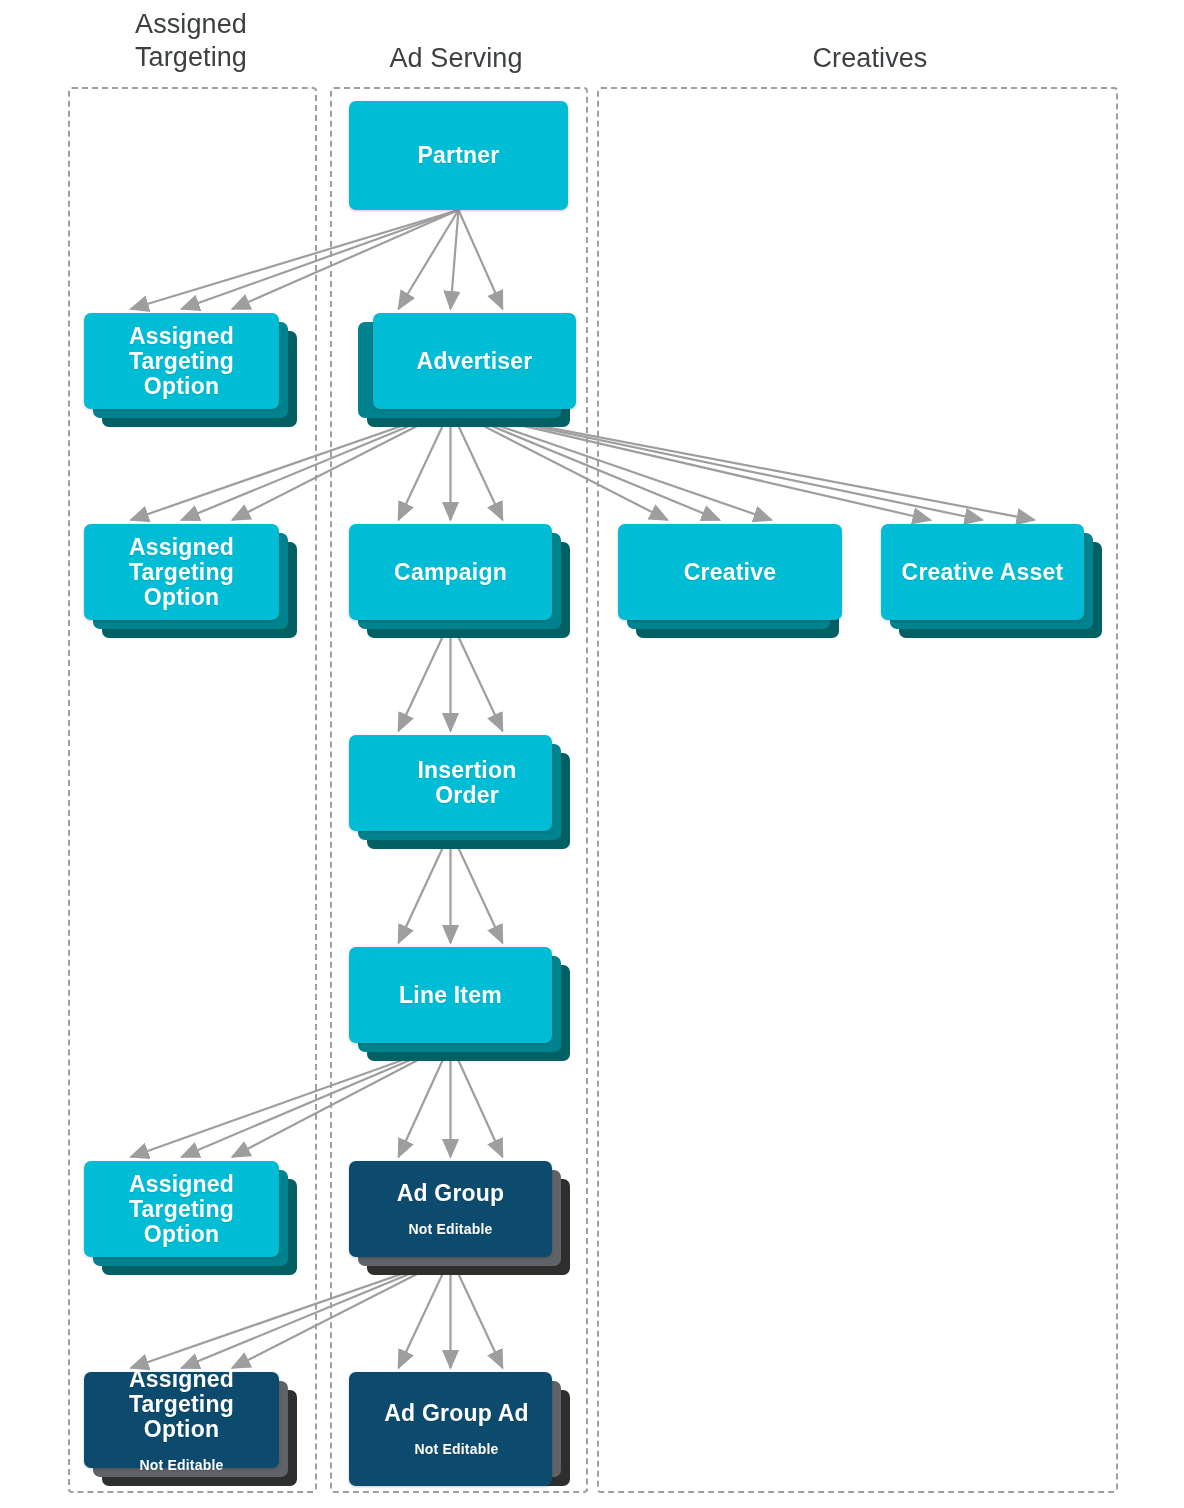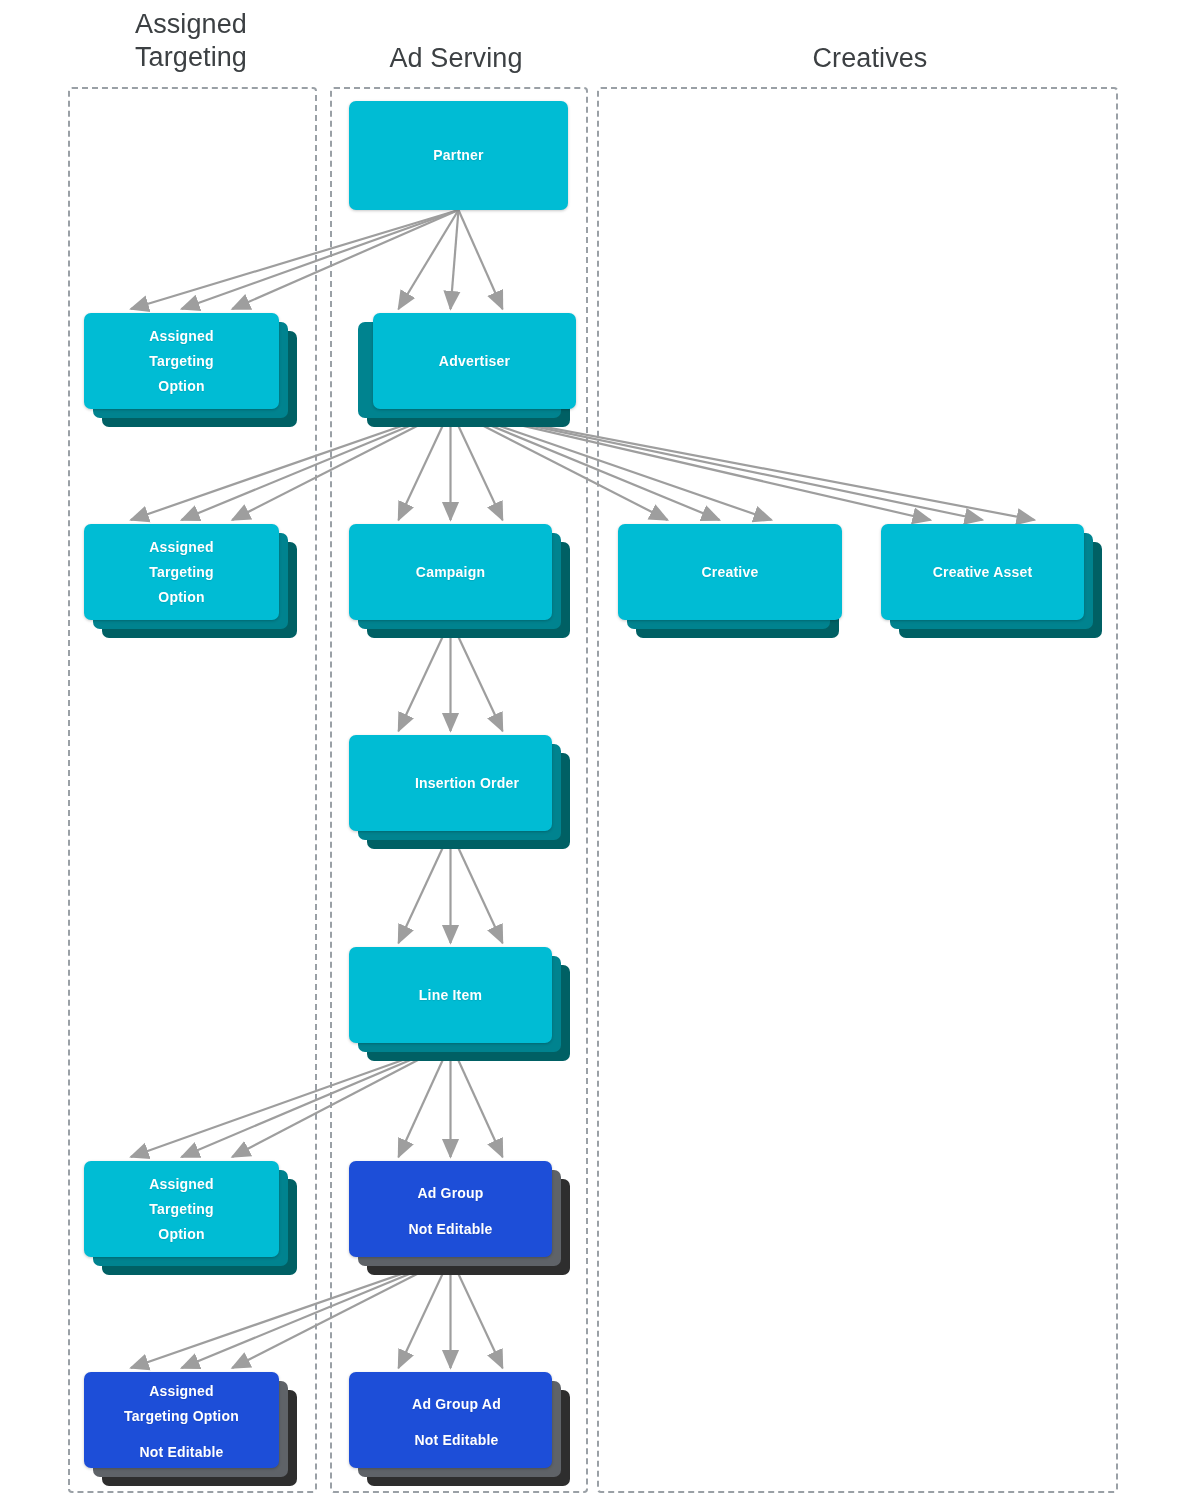--- a/index.html
+++ b/index.html
@@ -72,28 +72,28 @@
     text-align: center;
     box-shadow: 0 1px 3px rgba(0,0,0,0.22);
   }
 
   
   .cyan .front { background: #00bcd4; }
   .cyan .mid   { background: #00838f; }
   .cyan .back  { background: #006064; }
 
   
-  .gray .front { background: #1d4ed8; }
+  .gray .front { background: #0c4a6e; }
   .gray .mid   { background: #5f6368; }
   .gray .back  { background: #2e2e2e; }
 
   .node-label {
     color: #ffffff;
     font-weight: bold;
-    font-size: 14px;
+    font-size: 23px;
     line-height: 25px;
     letter-spacing: 0.2px;
     padding: 0 8px;
     text-shadow: 0 1px 1px rgba(0,0,0,0.10);
   }
   .node-sublabel {
     color: #ffffff;
     font-weight: bold;
     font-size: 14px;
     line-height: 18px;
@@ -268,20 +268,20 @@
           <div class="node-label">
             <div>Assigned</div>
             <div>Targeting Option</div>
           </div>
           <div class="node-sublabel">Not Editable</div>
         </div>
       </div>
       <div class="node gray" style="left: 349px; top: 1372px; width: 221px; height: 114px;">
         <div class="card back" style="left: 18px; top: 18px; width: 203px; height: 96px;"></div>
         <div class="card mid" style="left: 9px; top: 9px; width: 203px; height: 96px;"></div>
-        <div class="card front" style="width: 203px; height: 96px; padding-left: 12px;">
+        <div class="card front" style="width: 203px; height: 114px; padding-left: 12px;">
           <div class="node-label">Ad Group Ad</div>
           <div class="node-sublabel">Not Editable</div>
         </div>
       </div>
     </div>
 
 </div>
 
 </body></html>

